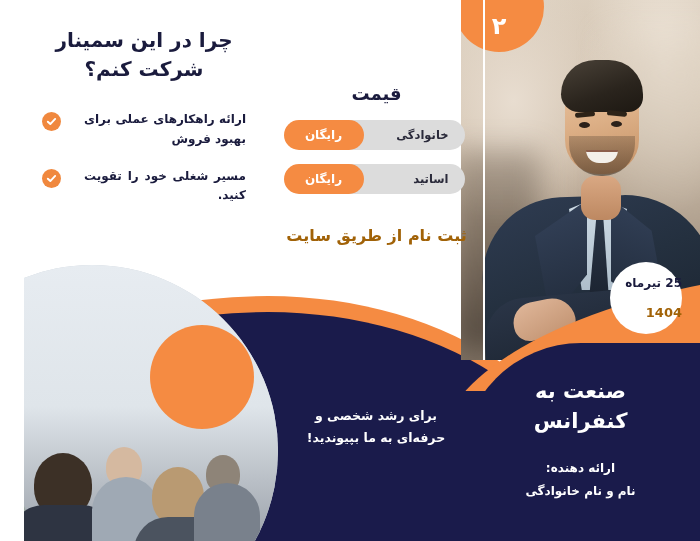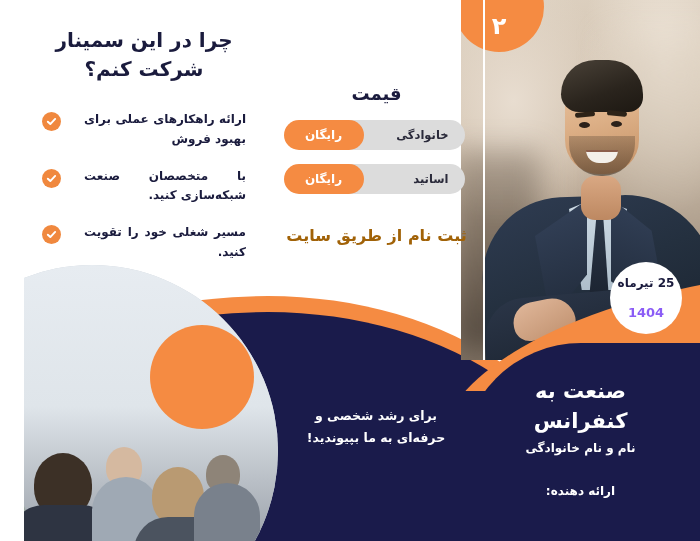--- a/index.html
+++ b/index.html
@@ -390,33 +390,33 @@
 
   
   #date-badge {
     position: absolute;
     right: 18px; top: 262px;
     width: 72px; height: 72px;
     border-radius: 50%;
     background: #ffffff;
     display: flex;
     flex-direction: column;
-    align-items: center;
+    align-items: flex-start;
     justify-content: center;
     z-index: 9;
     direction: rtl;
   }
   #date-badge .d-day {
     color: #1a1b3d;
     font-size: 12px;
     font-weight: bold;
     direction: rtl;
   }
   #date-badge .d-year {
-    color: #8b5cf6;
+    color: #a16207;
     font-size: 13px;
     font-weight: bold;
     margin-top: 15px;
   }
 
   
   #page-badge {
     position: absolute;
     right: 156px; top: -38px;
     width: 90px; height: 90px;
@@ -566,28 +566,20 @@
 
       <div class="benefit-item">
         <span class="check-icon">
           <svg width="11" height="11" viewBox="0 0 12 12">
               <path d="M2 6.2 L4.7 8.8 L10 3.2" stroke="#ffffff" stroke-width="2.1" fill="none" stroke-linecap="round" stroke-linejoin="round"></path>
             </svg>
         </span>
         <span class="benefit-text">ارائه راهکارهای عملی برای بهبود فروش</span>
       </div>
 
-      <div class="benefit-item">
-        <span class="check-icon">
-          <svg width="11" height="11" viewBox="0 0 12 12">
-              <path d="M2 6.2 L4.7 8.8 L10 3.2" stroke="#ffffff" stroke-width="2.1" fill="none" stroke-linecap="round" stroke-linejoin="round"></path>
-            </svg>
-        </span>
-        <span class="benefit-text">با متخصصان صنعت شبکه‌سازی کنید.</span>
-      </div>
 
       <div class="benefit-item">
         <span class="check-icon">
           <svg width="11" height="11" viewBox="0 0 12 12">
               <path d="M2 6.2 L4.7 8.8 L10 3.2" stroke="#ffffff" stroke-width="2.1" fill="none" stroke-linecap="round" stroke-linejoin="round"></path>
             </svg>
         </span>
         <span class="benefit-text">مسیر شغلی خود را تقویت کنید.</span>
       </div>
 
@@ -636,22 +628,22 @@
       <div class="hand"></div>
     </div>
 
     <div id="orange-stripe"></div>
     <div id="navy-block"></div>
     <div id="navy-block-fill"></div>
 
     <div id="right-text">
       <div class="invite-title">صنعت به</div>
       <div class="invite-title">کنفرانس</div>
+      <div class="presenter-label">ارائه دهنده:</div>
       <div class="presenter-label" style="margin-top:2px;">نام و نام خانوادگی</div>
-      <div class="presenter-label">ارائه دهنده:</div>
     </div>
 
     <div id="date-badge">
       <span class="d-day">25 تیرماه</span>
       <span class="d-year">1404</span>
     </div>
 
     <div id="page-badge">
       <span class="num">۲</span>
     </div>

